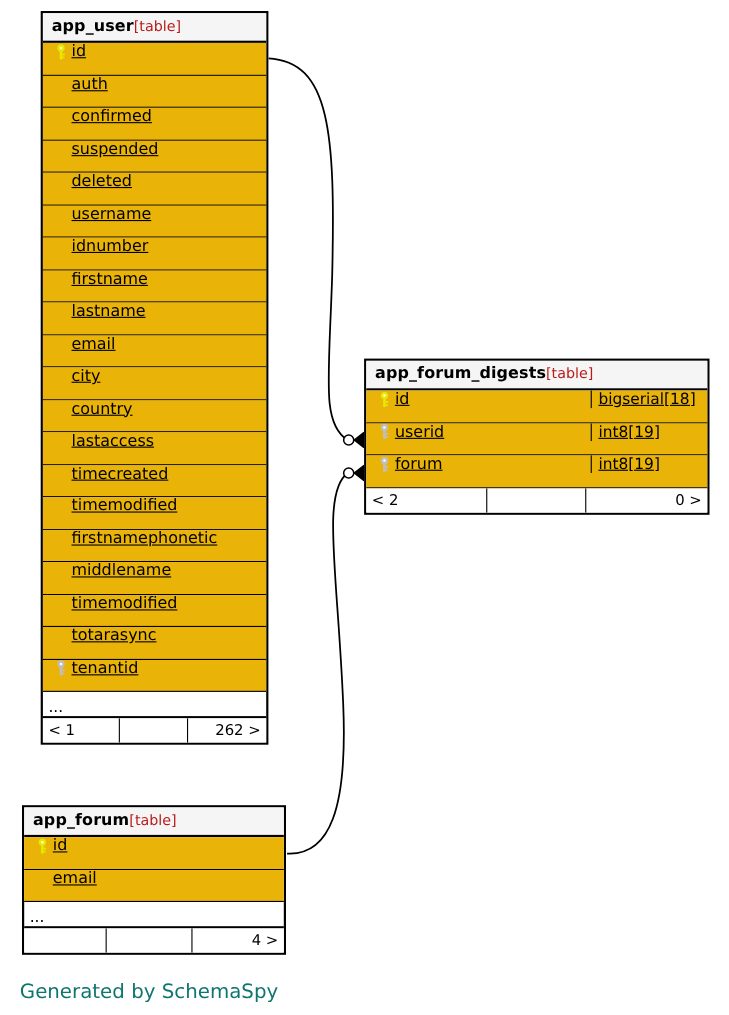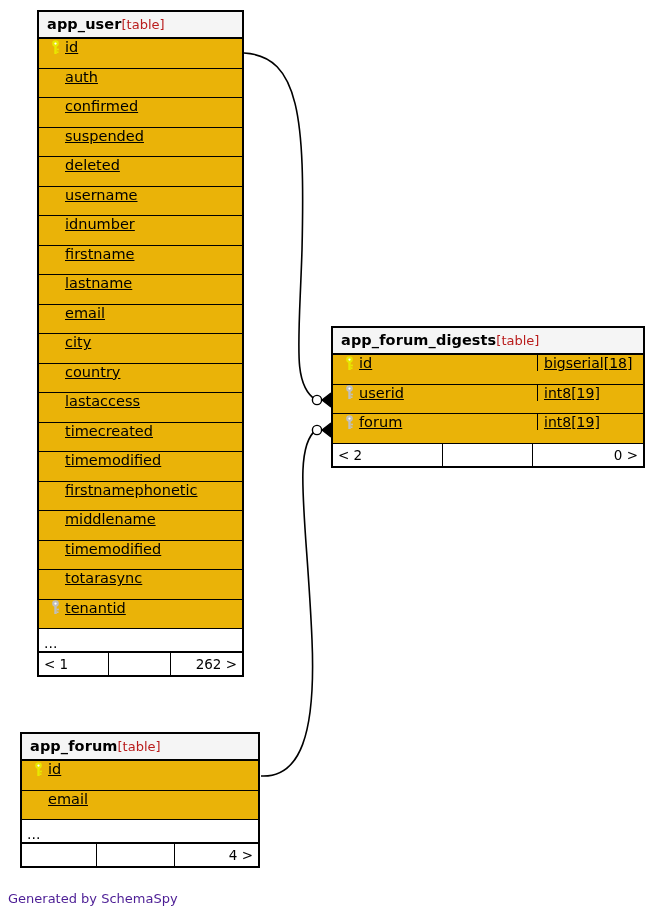--- a/index.html
+++ b/index.html
@@ -128,24 +128,24 @@
     padding: 0 5px;
     border-right: 1px solid #000000;
   }
   .footer-cell.fc-left  { justify-content: flex-start; }
   .footer-cell.fc-mid   { justify-content: center; }
   .footer-cell.fc-right { justify-content: flex-end; border-right: none; }
 
   
   #caption {
     position: absolute;
-    left: 8px;
+    left: 18px;
     top: 891px;
-    font-size: 13px;
-    color: #4c1d95;
+    font-size: 18px;
+    color: #0f766e;
     white-space: nowrap;
   }
 
   
   #tbl-app-user {
     left: 37px;  top: 10px;  width: 207px;
   }
 
   #tbl-app-forum-digests {
     left: 331px; top: 326px; width: 314px;

